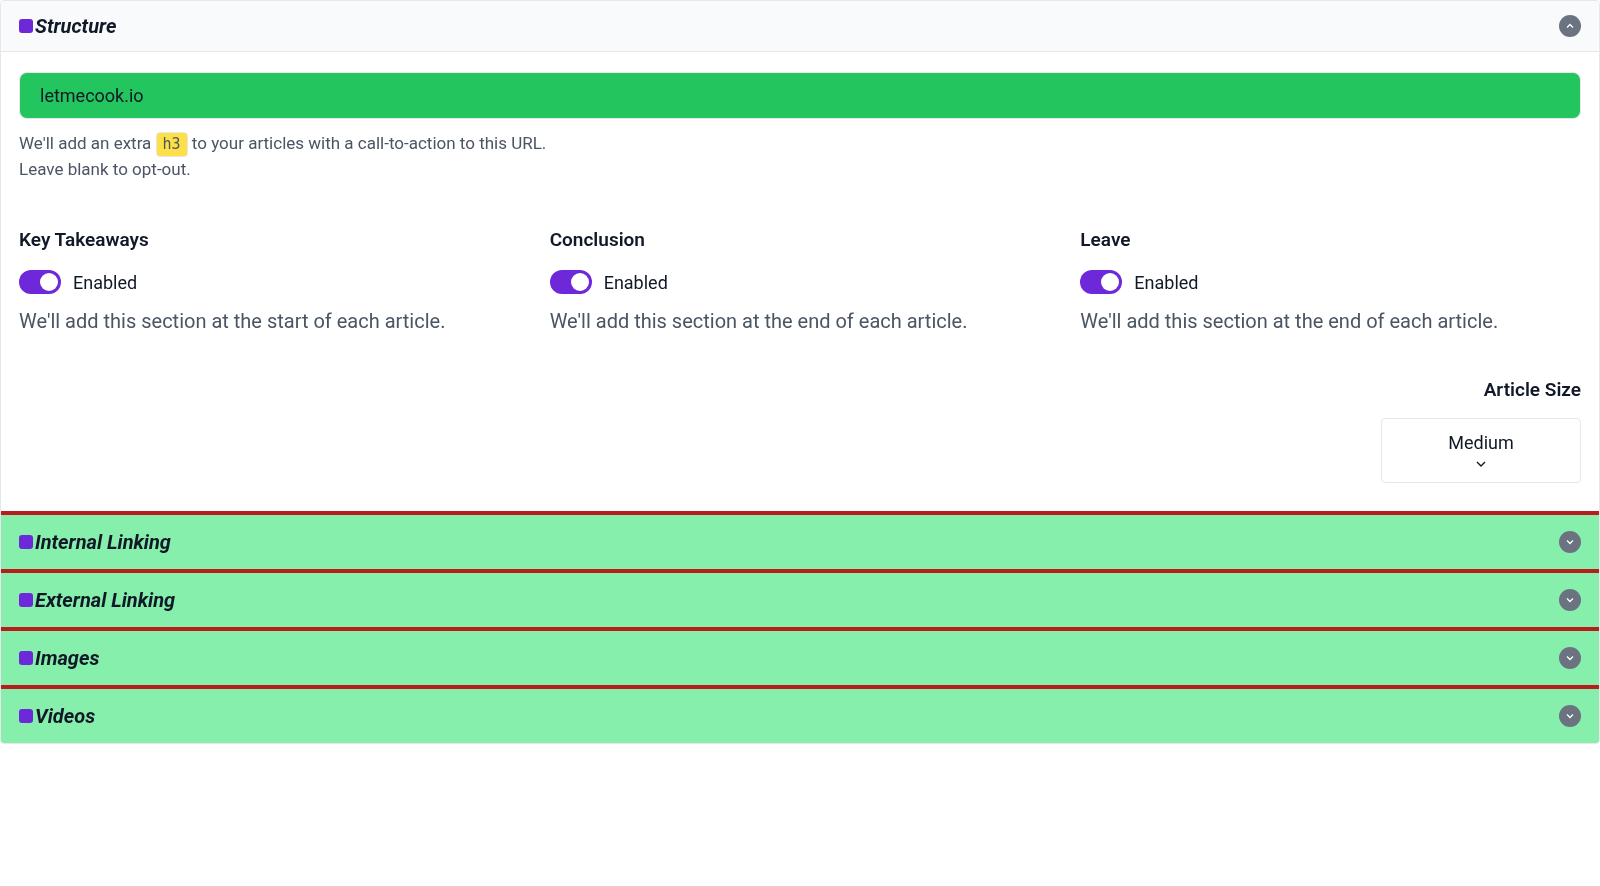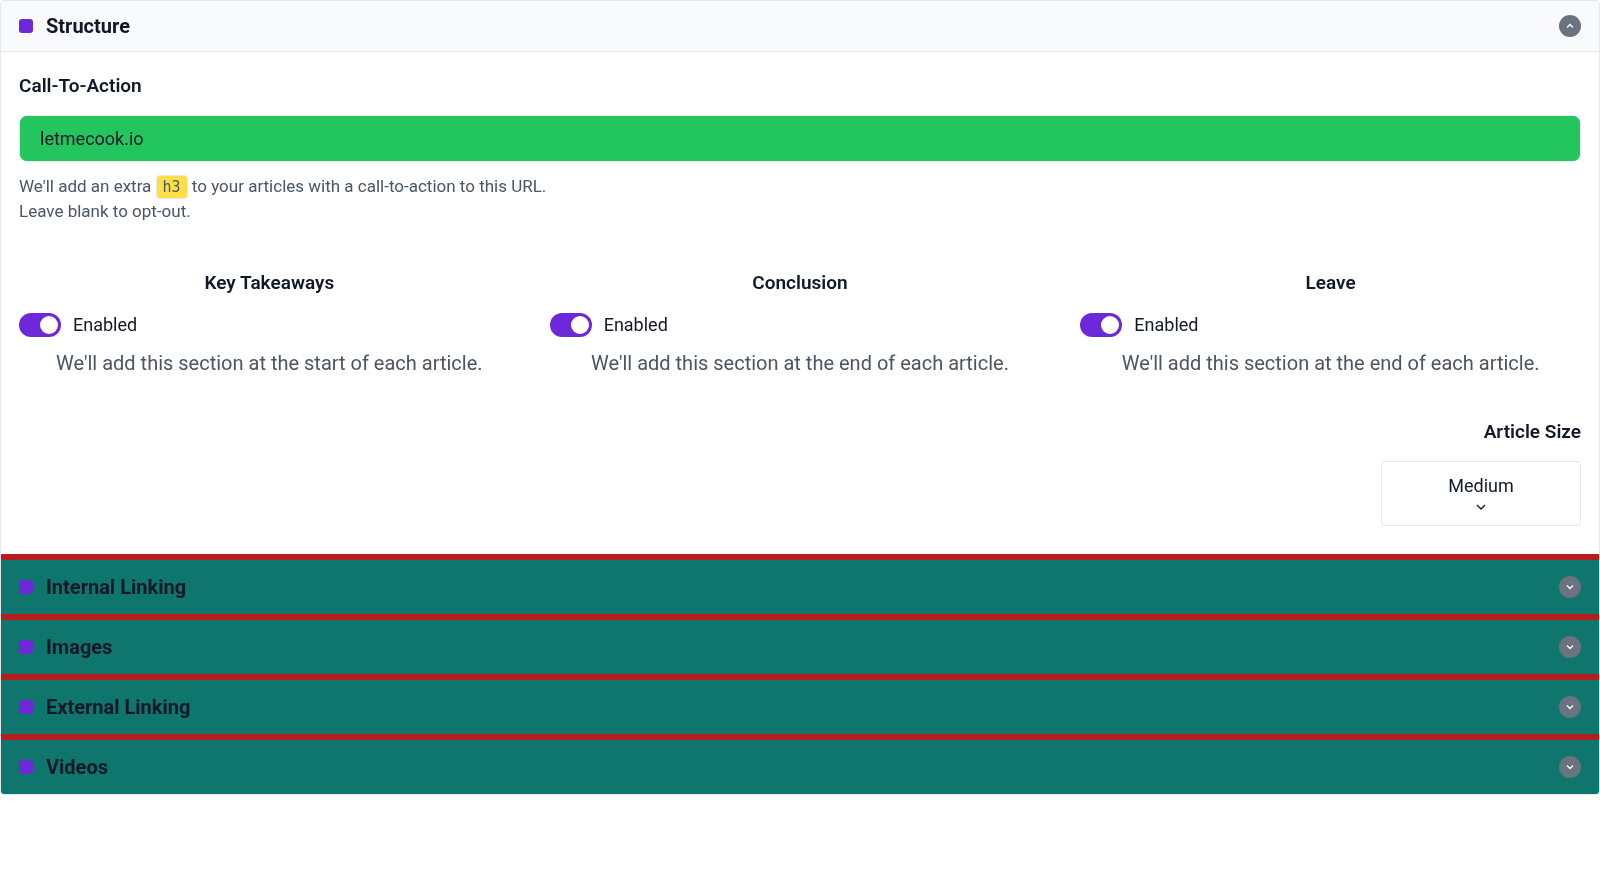--- a/index.html
+++ b/index.html
@@ -23,21 +23,22 @@
       display: flex;
       align-items: center;
       justify-content: space-between;
       padding: 10px 18px;
       background: #f9fafb;
       border-bottom: 1px solid #e5e7eb;
     }
     .section-header-left {
       display: flex;
       align-items: center;
-      gap: 13px;
+      gap: 2px;
+      font-style: italic;
     }
     .square-icon {
       width: 14px;
       height: 14px;
       background: #6d28d9;
       border-radius: 3px;
       flex-shrink: 0;
     }
     .section-title {
       font-weight: 700;
@@ -96,21 +97,20 @@
       font-family: ui-monospace, SFMono-Regular, Menlo, monospace;
       font-size: 15px;
       color: #4b5563;
       vertical-align: baseline;
     }
     .three-col {
       display: grid;
       grid-template-columns: 1fr 1fr 1fr;
       gap: 30px;
       margin-top: 44px;
-      text-align: center;
     }
     .toggle-row {
       display: flex;
       align-items: center;
       gap: 12px;
     }
     .toggle {
       width: 42px;
       height: 24px;
       background: #6d28d9;
@@ -164,22 +164,22 @@
       fill: none;
     }
     .automate-block {
       margin-top: 36px;
     }
     .collapsed-row {
       display: flex;
       align-items: center;
       justify-content: space-between;
       padding: 12px 18px;
-      background: #0f766e;
-      border-top: 6px solid #b91c1c;
+      background: #86efac;
+      border-top: 4px solid #b91c1c;
       cursor: pointer;
     }
     .collapsed-row:first-of-type {
       border-top: 1px solid #e5e7eb;
     }
   </style>
 </head>
 <body>
 
 <div class="panel">
@@ -192,21 +192,20 @@
     <span class="chevron-circle">
       <svg viewBox="0 0 24 24">
           <polyline points="6 15 12 9 18 15"></polyline>
         </svg>
     </span>
   </div>
 
   <div class="section-body">
 
     <div>
-      <div class="field-label">Call-To-Action</div>
       <input type="text" class="text-input" value="letmecook.io" style="">
       <div class="helper-text">
         <span>We'll add an extra </span><span class="code-chip">h3</span><span> to your articles with a call-to-action to this URL.</span>
         <br>
         <span>Leave blank to opt-out.</span>
       </div>
     </div>
 
     <div class="three-col">
       <div>
@@ -258,46 +257,46 @@
     <span class="chevron-circle">
       <svg viewBox="0 0 24 24">
           <polyline points="6 9 12 15 18 9"></polyline>
         </svg>
     </span>
   </div>
 
   <div class="collapsed-row">
     <div class="section-header-left">
       <span class="square-icon"></span>
+      <span class="section-title">External Linking</span>
+    </div>
+    <span class="chevron-circle">
+      <svg viewBox="0 0 24 24">
+          <polyline points="6 9 12 15 18 9"></polyline>
+        </svg>
+    </span>
+  </div>
+
+  <div class="collapsed-row">
+    <div class="section-header-left">
+      <span class="square-icon"></span>
       <span class="section-title">Images</span>
     </div>
     <span class="chevron-circle">
       <svg viewBox="0 0 24 24">
           <polyline points="6 9 12 15 18 9"></polyline>
         </svg>
     </span>
   </div>
 
   <div class="collapsed-row">
     <div class="section-header-left">
       <span class="square-icon"></span>
-      <span class="section-title">External Linking</span>
+      <span class="section-title">Videos</span>
     </div>
     <span class="chevron-circle">
       <svg viewBox="0 0 24 24">
           <polyline points="6 9 12 15 18 9"></polyline>
         </svg>
     </span>
   </div>
 
-  <div class="collapsed-row">
-    <div class="section-header-left">
-      <span class="square-icon"></span>
-      <span class="section-title">Videos</span>
-    </div>
-    <span class="chevron-circle">
-      <svg viewBox="0 0 24 24">
-          <polyline points="6 9 12 15 18 9"></polyline>
-        </svg>
-    </span>
-  </div>
-
 </div>
 
 </body></html>

